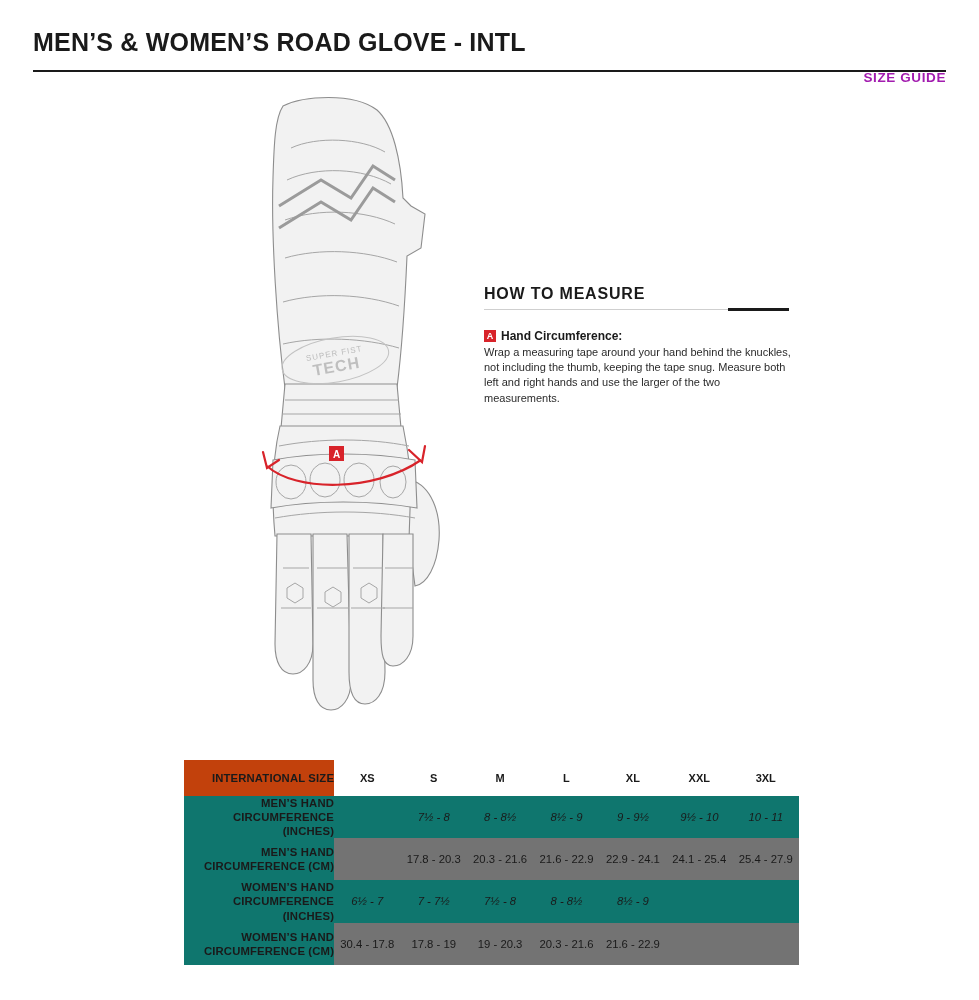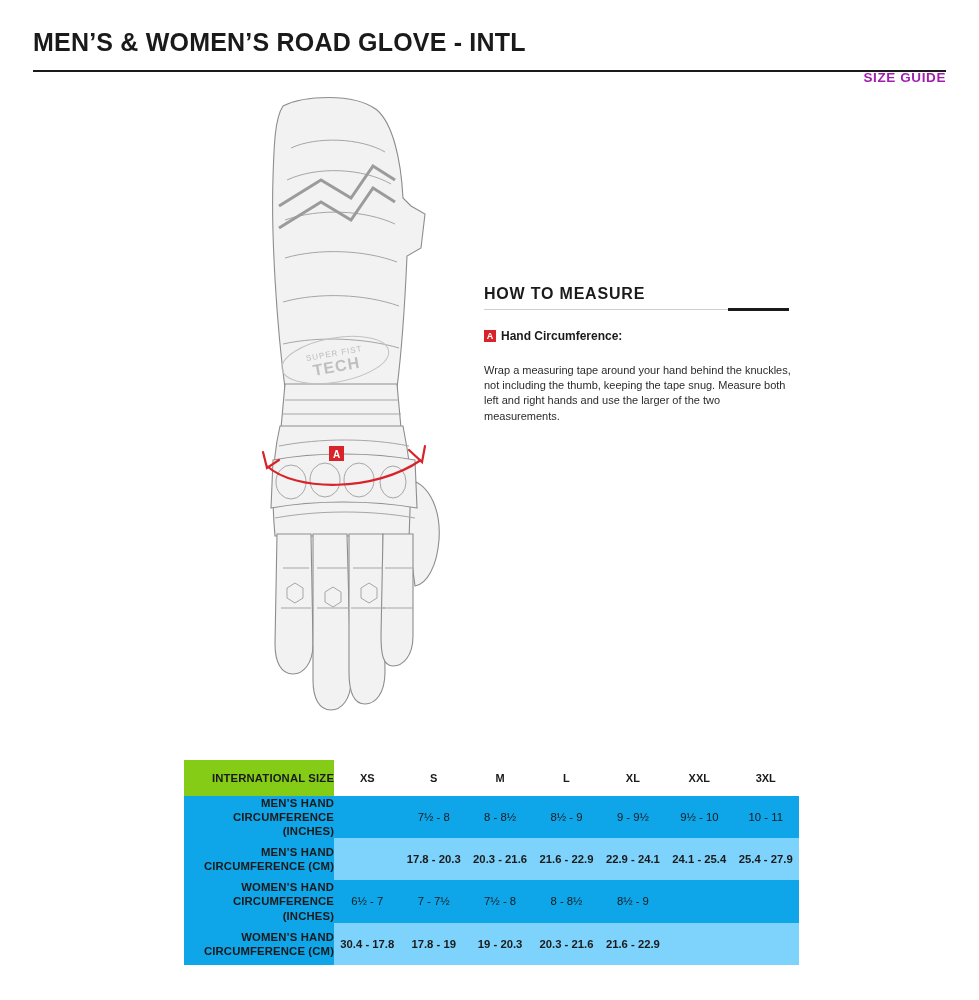--- a/index.html
+++ b/index.html
@@ -115,21 +115,21 @@
     text-align: center;
     margin-top: 1px;
     flex: 0 0 auto;
   }
   .howto-label {
     font-size: 12px;
     font-weight: bold;
     color: #1a1a1a;
   }
   .howto-text {
-    margin-top: 20px;
+    margin-top: 2px;
     font-size: 11px;
     line-height: 1.38;
     color: #2b2b2b;
     width: 310px;
   }
 
   
   .table {
     position: absolute;
     left: 184px;
@@ -145,56 +145,56 @@
   .row-label {
     width: 150px;
     text-align: right;
     padding-right: 11px;
     font-size: 11.3px;
     font-weight: bold;
     letter-spacing: 0.15px;
     color: #1a1a1a;
     line-height: 1.25;
     vertical-align: middle;
-    background: #0ea5e9;
+    background: #0f766e;
   }
   .hdr-label {
     width: 150px;
     text-align: right;
     padding-right: 11px;
     font-size: 11.3px;
     font-weight: bold;
     letter-spacing: 0.15px;
     color: #1a1a1a;
     vertical-align: middle;
-    background: #84cc16;
+    background: #c2410c;
   }
   .cell {
     width: 66.4px;
     text-align: center;
     font-size: 11.3px;
     color: #1a1a1a;
     vertical-align: middle;
     height: 42px;
   }
   .hdr-cell {
     width: 66.4px;
     text-align: center;
     font-size: 11px;
     font-weight: bold;
     color: #1a1a1a;
     height: 36px;
     vertical-align: middle;
   }
   tr.shaded .cell {
-    background: #0ea5e9;
+    background: #0f766e;
+    font-style: italic;
   }
   tr.plain .cell {
-    background: #7dd3fc;
-    font-weight: bold;
+    background: #737373;
   }
 </style>
 </head>
 <body>
 
 <div class="header">
   <div class="header-title">MEN’S &amp; WOMEN’S ROAD GLOVE - INTL</div>
   <div class="header-rule"></div>
   <div class="size-guide">SIZE GUIDE</div>
 </div>

